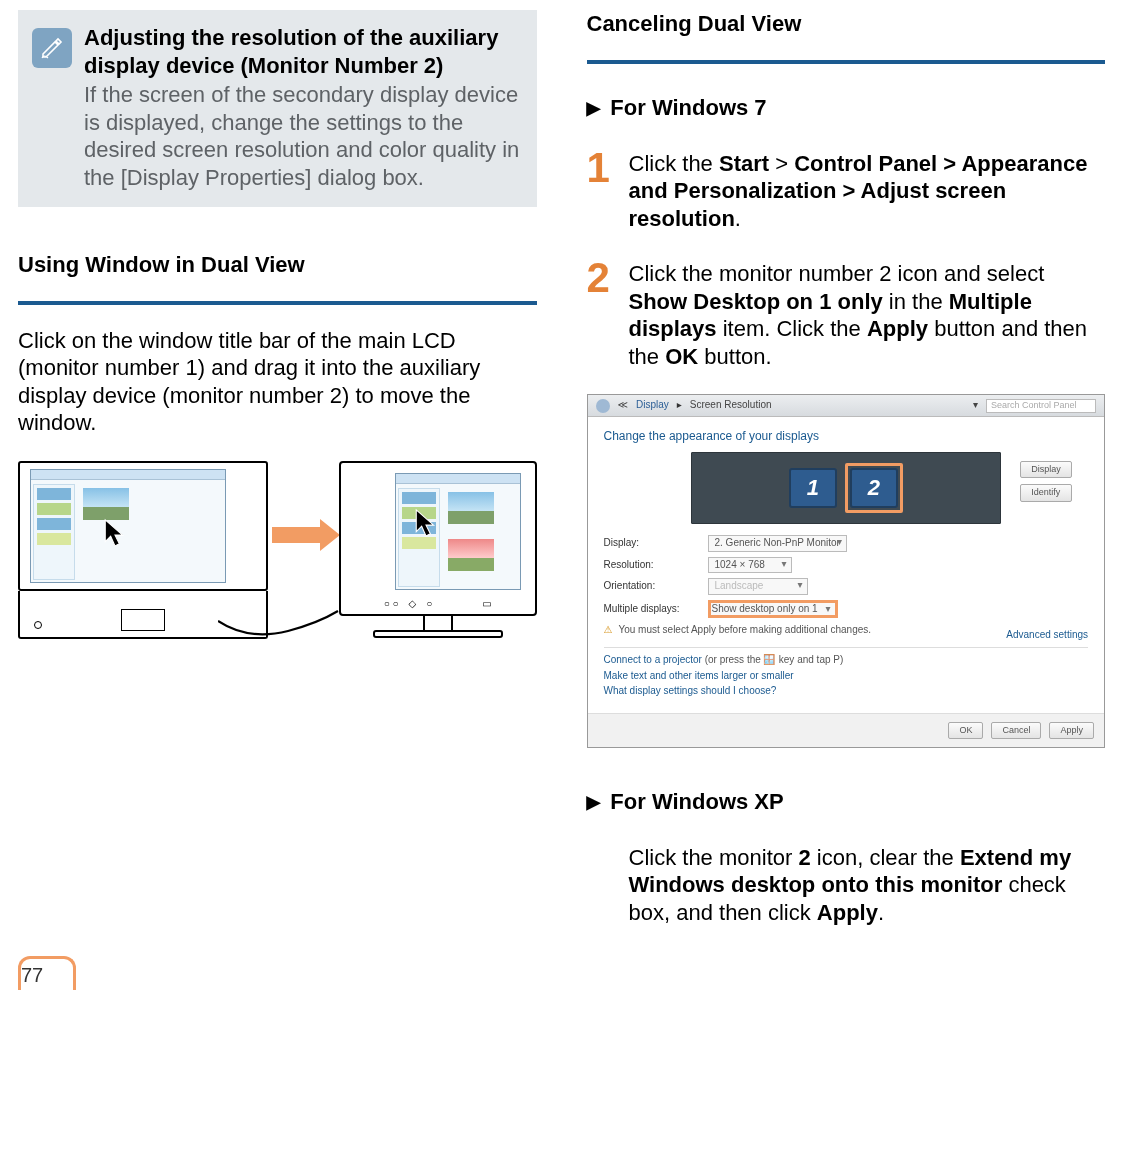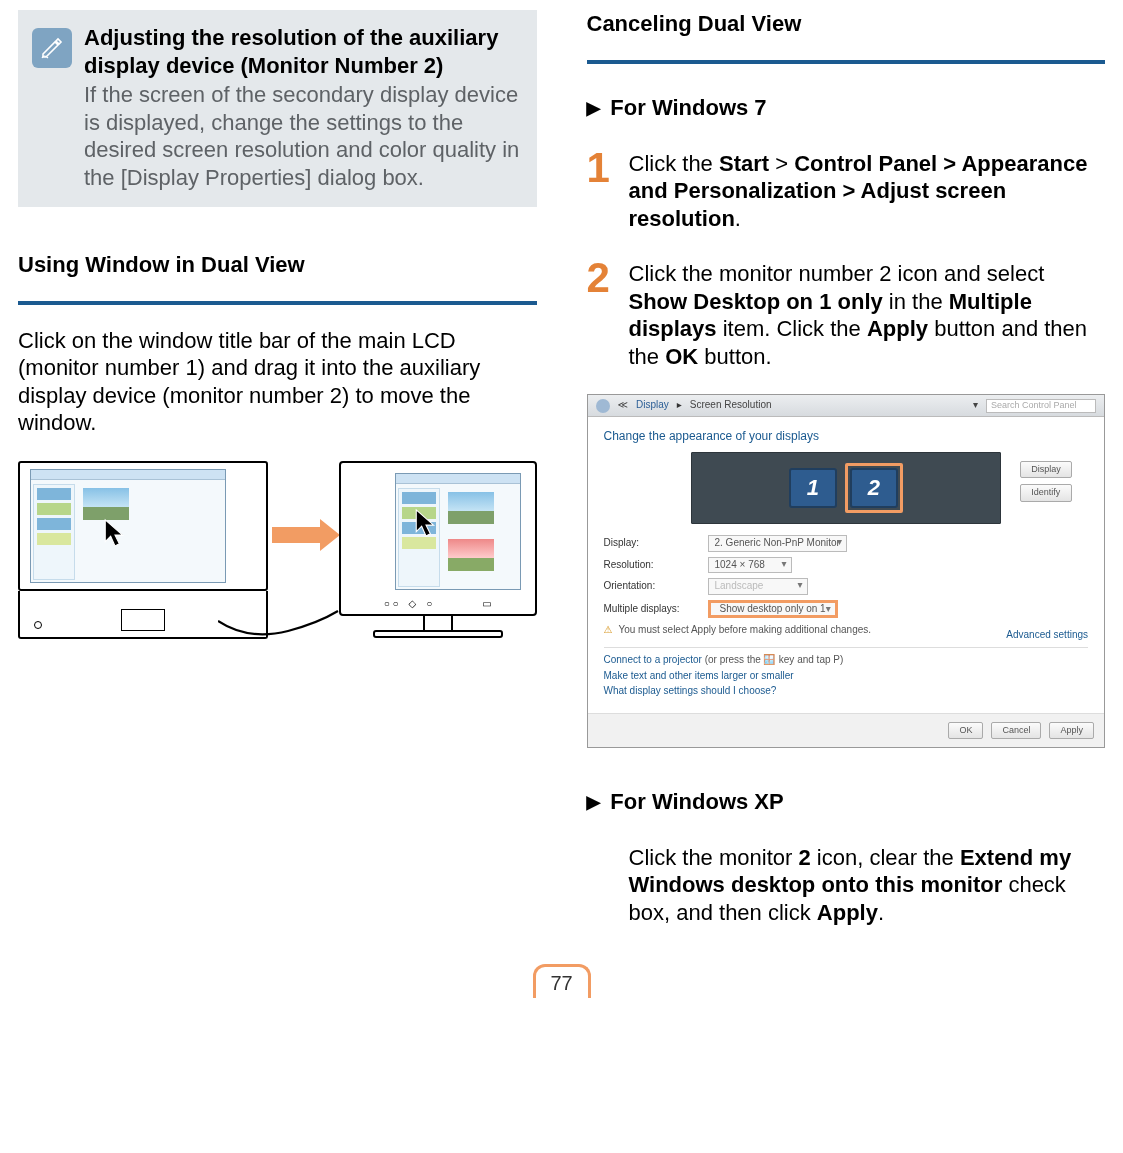--- a/index.html
+++ b/index.html
@@ -301,40 +301,39 @@
     color: #555;
     min-width: 130px;
     position: relative;
   }
   .form-select::after {
     content: "▾";
     position: absolute; right: 4px; top: 0; color:#777;
   }
   .highlighted-field {
     border: 3px solid #f29c63 !important;
-    padding: 0px 9px;
+    padding: 0px 1px;
   }
   .ss-warn {
     display:flex; gap:6px; font-size:10px; color:#555; margin: 6px 0;
   }
   .ss-warn-icon { color:#d89a2a; }
   .ss-check { font-size:10px; color:#888; margin-bottom:4px; }
   .ss-adv { font-size:10px; color:#1b5a90; text-align:right; margin-top:-14px; }
   .ss-divider { height:1px; background:#ddd; margin:6px 0; }
   .ss-link-row { font-size:10px; color:#1b5a90; margin:3px 0; }
   .ss-link-row2 { font-size:10px; color:#555; }
   .ss-footer {
     display:flex; justify-content:flex-end; gap:8px;
     padding: 8px 10px;
     background:#f1f1f1;
     border-top:1px solid #ddd;
   }
   .page-num {
-    text-align: center;
-    margin-top: 38px;
+    margin-top: 30px;
   }
   .page-num-tab {
     display: inline-block;
     width: 58px;
     padding: 4px 0 2px;
     border: 3px solid #f29c63;
     border-top-left-radius: 12px;
     border-top-right-radius: 12px;
     border-bottom: none;
     font-size: 20px;

